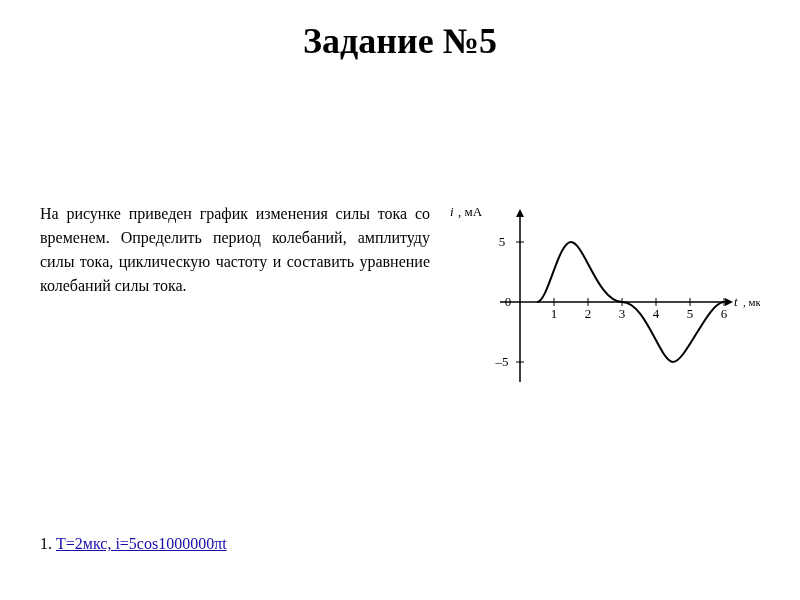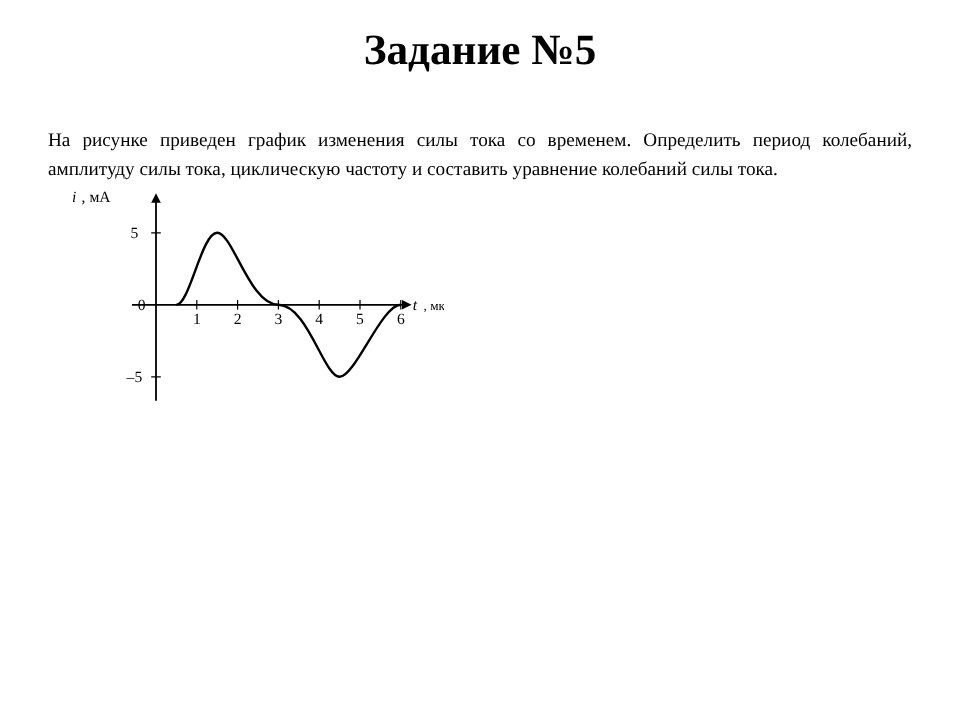--- a/index.html
+++ b/index.html
@@ -11,32 +11,32 @@
       overflow: hidden;
       position: relative;
     }
     .page {
       width: 800px;
       height: 600px;
       padding: 20px 40px 32px 40px;
       display: flex;
       flex-direction: column;
       align-items: flex-start;
+      justify-content: space-between;
     }
     .title {
       width: 100%;
       text-align: center;
       font-size: 36px;
       font-weight: bold;
       margin-bottom: 16px;
       font-family: 'Times New Roman', Times, serif;
     }
     .content-row {
       display: flex;
-      flex-direction: column;
       align-items: flex-start;
       width: 100%;
       margin-bottom: 10px;
       margin-top: 28px;
     }
     .text-block {
       flex: 1;
       font-size: 16px;
       text-align: justify;
       line-height: 1.5;
@@ -121,14 +121,20 @@
         <path d="M 97,100 
                   C 108,100 118,40 131,40 
                   C 144,40 158,100 182,100
                   C 206,100 220,160 233,160
                   C 246,160 268,100 284,100" fill="none" stroke="black" stroke-width="2"></path>
       </svg>
     </div>
   </div>
 
   <div class="answers">
+    <div class="answer-item">
+      <span>1.</span>
+      <a href="#">
+        <span>Т=2мкс, i=5cos1000000πt</span>
+      </a>
+    </div>
   </div>
 </div>
 
 </body></html>

